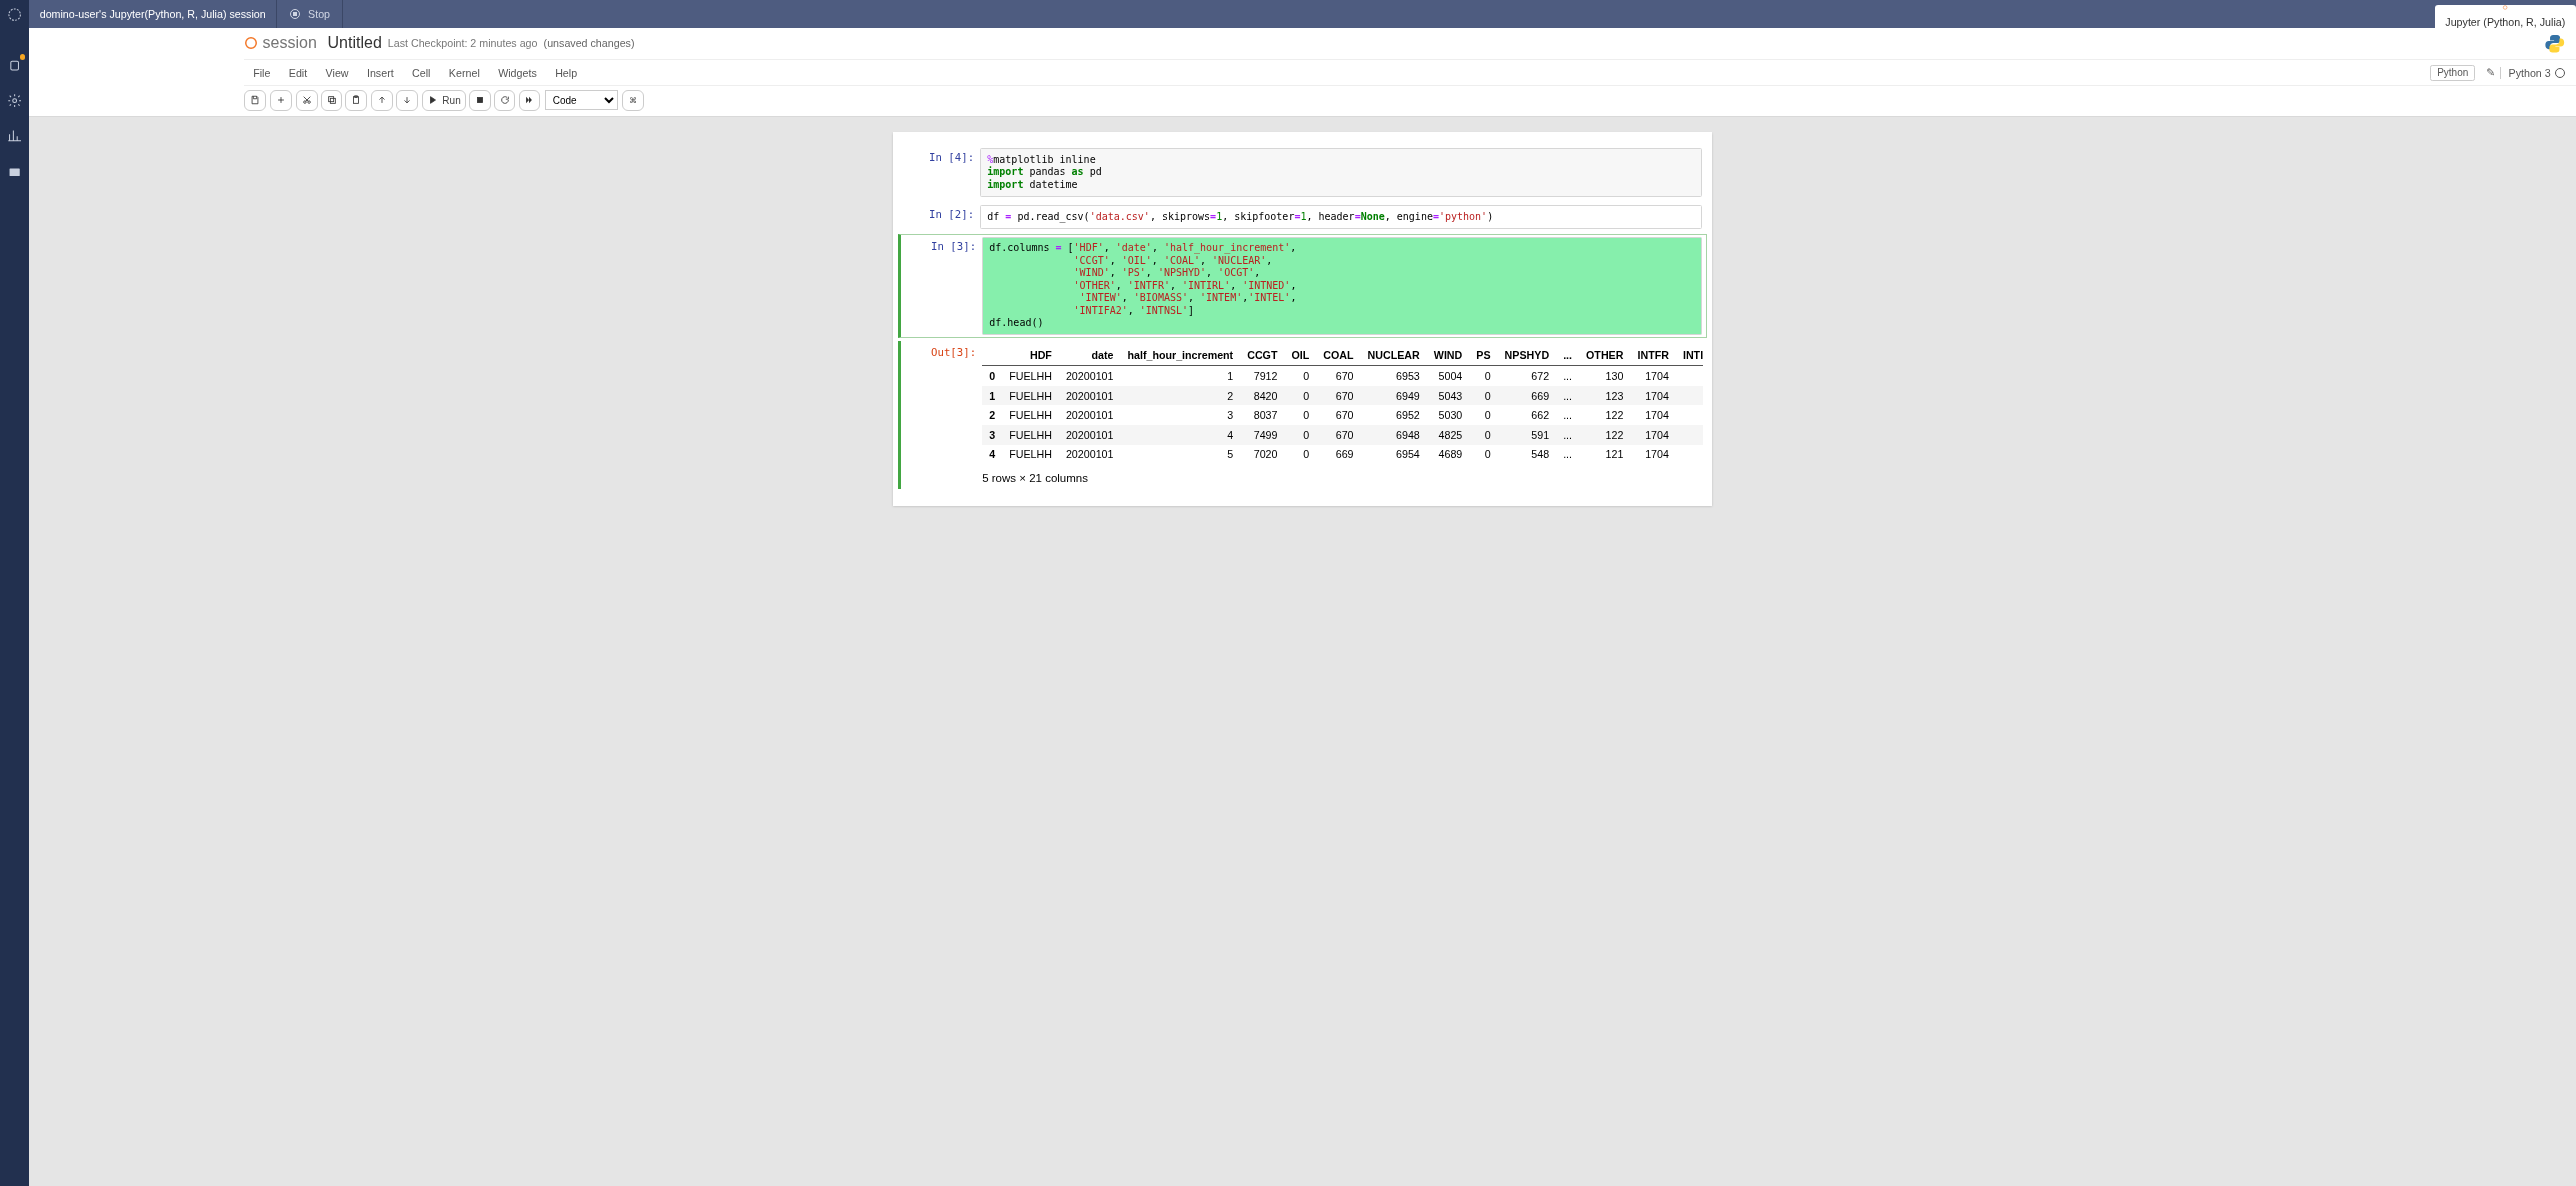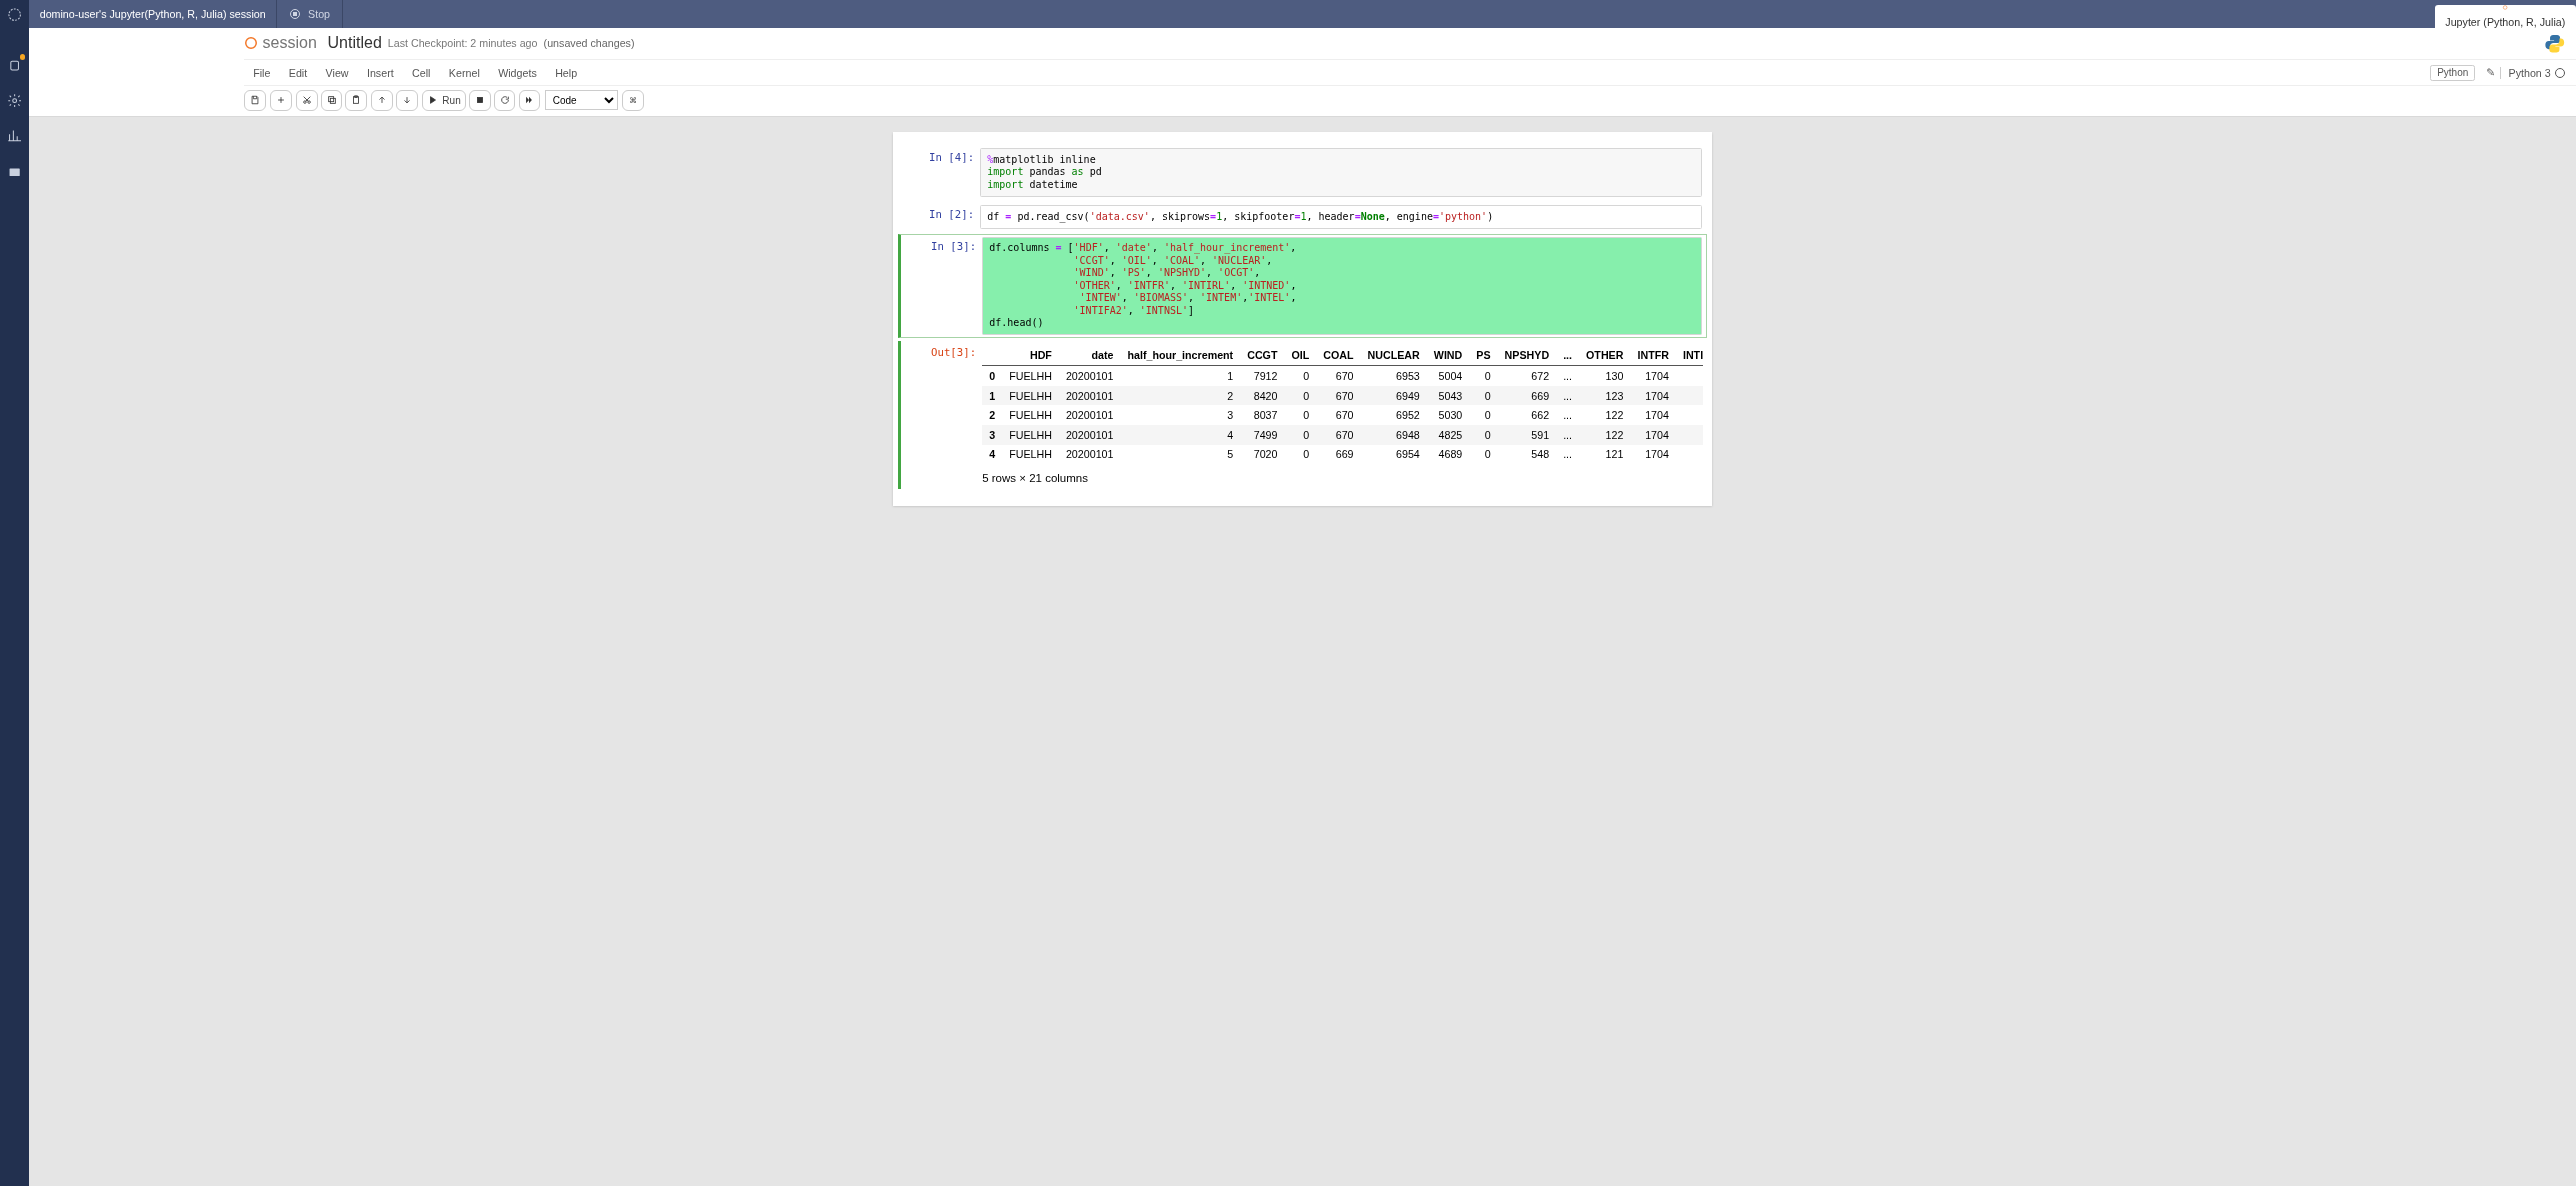--- a/index.html
+++ b/index.html
@@ -57,21 +57,21 @@
   .cell{ display:flex; margin:3.1px 0; position:relative; padding:1.5px 4.6px 1.5px 4.6px; border:0.8px solid transparent;}
   .cell.active{ border:0.8px solid #a6d3a6; border-left:3.8px solid #42a642;}
   .prompt{ width:77px; text-align:right; font-family:Menlo,Consolas,monospace; font-size:10.7px; color:#303f9f; padding:3.1px 6.1px 3.1px 3.1px;}
   .prompt.out{ color:#d84315;}
   .inarea{ flex:1; border:0.8px solid #d6d6d6; border-radius:1.5px; background:#f7f7f7; padding:4.6px 6.1px; font-family:Menlo,Consolas,monospace; font-size:10px; line-height:1.25; white-space:pre; overflow-x:auto;}
   .inarea.sel{ background:#86efac;}
   .plainin{border:0.8px solid #d6d6d6;background:#fff;}
 
   
   .mg{color:#aa22ff;}   
-  .kw{color:#008000;font-weight:normal;}
+  .kw{color:#008000;font-weight:bold;}
   .st{color:#ba2121;}
   .nm{color:#008000;}
   .op{color:#aa22ff;font-weight:bold;}
   .cn{color:#008000;font-weight:bold;}
   .py{color:#000;}
 
   .outcell{ display:flex; padding:1.5px 4.6px 1.5px 4.6px;}
   .outarea{ flex:1; padding:3.1px 0 0 0; overflow-x:auto;}
 
   table.df{ border-collapse:collapse; font-size:10.7px; font-family:-apple-system,Helvetica,Arial,sans-serif;}

